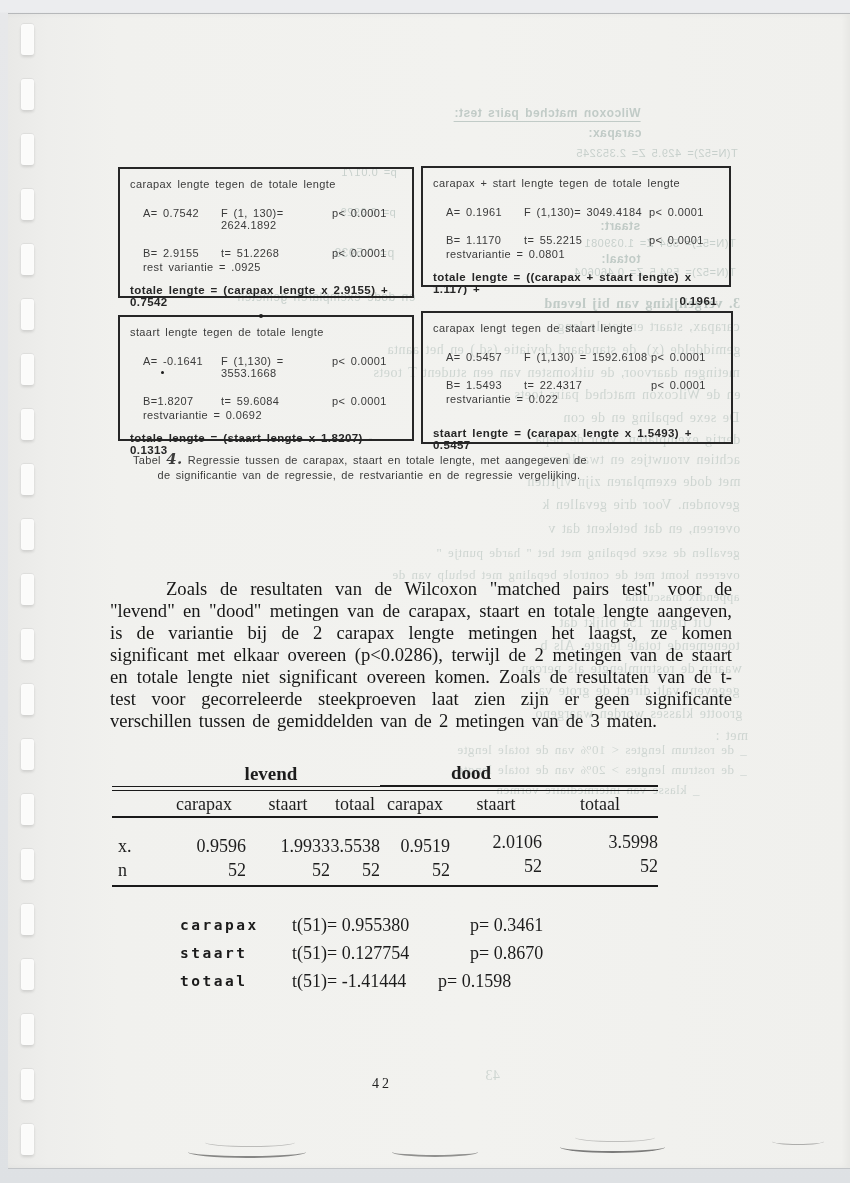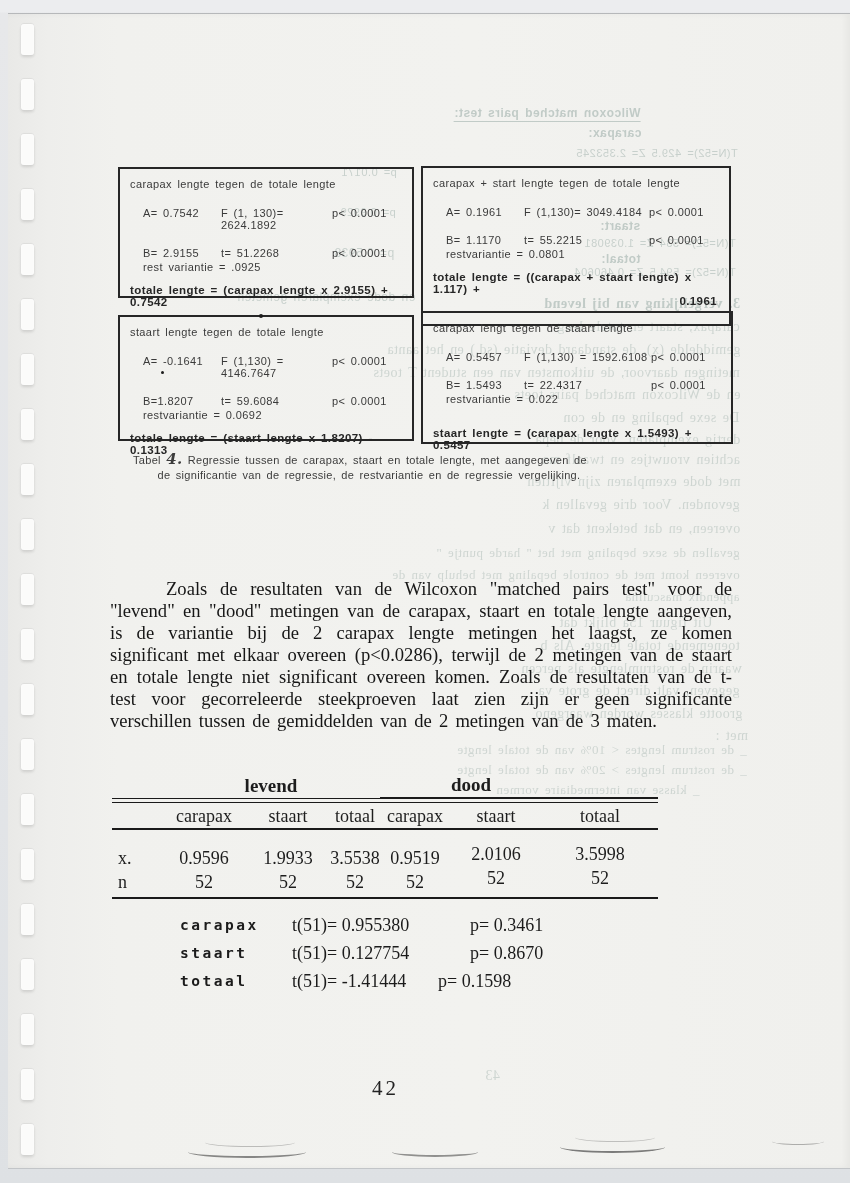--- a/index.html
+++ b/index.html
@@ -51,46 +51,46 @@
   .caption .line2{text-align:center;}
   .cap-num{font-family:"DejaVu Serif",serif;font-style:italic;font-weight:bold;font-size:15px;}
   
   .paragraph{
     position:absolute;left:110px;top:578px;width:622px;
     font-family:"Liberation Serif",serif;font-size:18.6px;line-height:22px;
     text-align:justify;text-indent:56px;word-spacing:2.5px;color:#161616;
   }
   
   table.stats{position:absolute;left:112px;top:762px;width:546px;border-collapse:collapse;
-    font-family:"Liberation Serif",serif;font-size:18px;color:#1d1d1d;margin-top:12px;}
+    font-family:"Liberation Serif",serif;font-size:18px;color:#1d1d1d;}
   table.stats td{padding:0;text-align:center;vertical-align:bottom;}
   tr.grp-row td{font-weight:bold;font-size:19px;padding-bottom:1px;}
   .grp-dood{border-bottom:2.5px solid #1a1a1a;}
   .grp-dood span{display:inline-block;transform:translateX(-48px);}
   tr.rule-row td{border-top:1.8px solid #1a1a1a;border-bottom:1.8px solid #1a1a1a;height:3px;}
   tr.colheads td{padding:3px 0 1px 0;border-bottom:2px solid #1a1a1a;}
   tr.spacer td{height:16px;border:none;}
-  tr.data td{padding:2px 0 1px 0;}
+  tr.data td{padding:2px 0 1px 0;text-align:right;}
   tr.data td.drift{position:relative;top:-4px;}
   tr.data td.row-label{text-align:left;padding-left:6px;}
   tr.last td{border-bottom:2px solid #1a1a1a;padding-bottom:4px;}
   td.left-col{text-align:left;padding-left:14px;}
   
   .student{position:absolute;left:112px;top:908px;width:540px;
     font-family:"Liberation Serif",serif;font-size:18px;color:#1b1b1b;}
   .st-head{display:inline-block;border-bottom:1.6px solid #222;padding-bottom:2px;}
   .st-mono{font-family:"DejaVu Sans Mono",monospace;font-weight:bold;font-size:15px;letter-spacing:3px;}
   .st-row{display:flex;margin-top:7px;padding-left:68px;}
   .st-label{flex:0 0 112px;font-family:"DejaVu Sans Mono",monospace;font-weight:bold;
     font-size:14.5px;letter-spacing:2.5px;padding-top:2px;}
   .st-t{flex:0 0 178px;}
   .st-row.r3 .st-p{margin-left:-32px;}
   
   .pagenum{position:absolute;left:372px;top:1076px;font-family:"Liberation Serif",serif;
-    font-size:21px;letter-spacing:3px;color:#222;}
+    font-size:14px;letter-spacing:3px;color:#222;}
   .speck{position:absolute;background:#1c1c1c;border-radius:50%;}
   .smudge{position:absolute;border-radius:50%;}
 </style>
 </head>
 <body>
 
 <div class="paper"></div>
 
 <div id="holes">
     <div class="hole" style="top: 24px;"></div>
@@ -166,21 +166,21 @@
     <span class="bx-f">t= 51.2268</span>
     <span class="bx-p">p&lt; 0.0001</span>
   </div>
   <div class="bx-rest">rest variantie = .0925</div>
   <div class="bx-eq">
     <span>totale lengte = (carapax lengte x 2.9155) + 0.7542</span>
     <span class="eq2"></span>
   </div>
 </div>
 
-<div class="stat-box" style="left:421px;top:166px;width:310px;height:160px;">
+<div class="stat-box" style="left:421px;top:166px;width:310px;height:121px;">
   <div class="bx-title">carapax + start lengte tegen de totale lengte</div>
   <div class="bx-row first">
     <span class="bx-a">A= 0.1961</span>
     <span class="bx-f">F (1,130)= 3049.4184</span>
     <span class="bx-p">p&lt; 0.0001</span>
   </div>
   <div class="bx-row second">
     <span class="bx-a">B= 1.1170</span>
     <span class="bx-f">t= 55.2215</span>
     <span class="bx-p">p&lt; 0.0001</span>
@@ -189,21 +189,21 @@
   <div class="bx-eq">
     <span>totale lengte = ((carapax + staart lengte) x 1.117) +</span>
     <span class="eq2">0.1961</span>
   </div>
 </div>
 
 <div class="stat-box" style="left:118px;top:315px;width:296px;height:126px;">
   <div class="bx-title">staart lengte tegen de totale lengte</div>
   <div class="bx-row first">
     <span class="bx-a">A= -0.1641</span>
-    <span class="bx-f">F (1,130) = 4146.7647</span>
+    <span class="bx-f">F (1,130) = 3553.1668</span>
     <span class="bx-p">p&lt; 0.0001</span>
   </div>
   <div class="bx-row second">
     <span class="bx-a">B=1.8207</span>
     <span class="bx-f">t= 59.6084</span>
     <span class="bx-p">p&lt; 0.0001</span>
   </div>
   <div class="bx-rest">restvariantie = 0.0692</div>
   <div class="bx-eq">
     <span>totale lengte = (staart lengte x 1.8207) - 0.1313</span>

